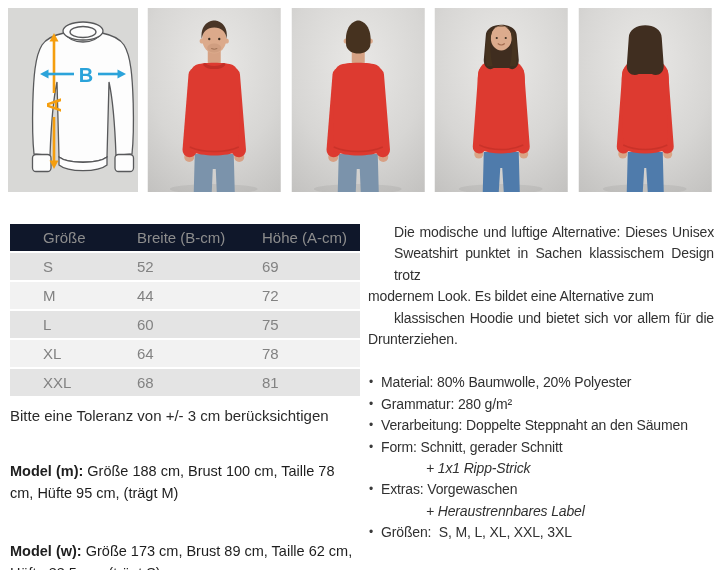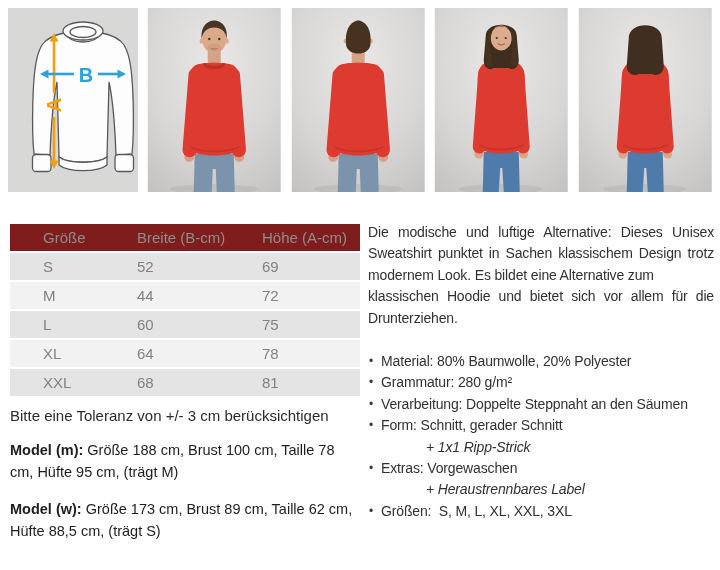--- a/index.html
+++ b/index.html
@@ -18,31 +18,31 @@
   .content{display:flex;gap:8px;padding:0 6px 0 10px;margin-top:30px;}
   .left-col{width:350px;flex:none;}
   .right-col{flex:1;font-size:14px;letter-spacing:-0.15px;line-height:21.4px;color:#313131;}
 
   
   table.size{width:100%;border-collapse:separate;border-spacing:0 2px;table-layout:fixed;
     font-size:15px;color:#828282;}
   table.size th{font-weight:normal;color:#8d8d8d;}
   table.size th,table.size td{text-align:left;padding:5px 0;white-space:nowrap;overflow:hidden;}
   table.size th:first-child,table.size td:first-child{padding-left:33px;}
-  table.size thead tr{background:#7f1d1d;}
+  table.size thead tr{background:#0f172a;}
   table.size tbody tr:nth-child(odd){background:#e4e4e4;}
   table.size tbody tr:nth-child(even){background:#f2f2f2;}
 
   .tolerance{margin:9px 0 12px 0;font-size:15px;color:#2b2b2b;}
-  .model-note{margin:16px 0 0 0;font-size:14.5px;line-height:21.5px;color:#1e1e1e;}
+  .model-note{margin:37px 0 0 0;font-size:14.5px;line-height:21.5px;color:#1e1e1e;}
   .model-note b{font-weight:bold;}
 
   
   .desc-line{text-align:justify;}
-  .desc-line.stretch{text-align-last:justify;}
+  .desc-line.stretch{text-align-last:justify;margin-left:26px;}
   ul.features{list-style:none;margin:22px 0 0 0;padding:0;}
   ul.features li{position:relative;padding-left:13px;}
   .dot{position:absolute;left:1px;top:0;font-size:12px;color:#3a3a3a;}
   .fsub{padding-left:45px;font-style:italic;}
 </style>
 </head>
 <body>
 
 <svg width="0" height="0" style="position:absolute" aria-hidden="true">
   <defs>

